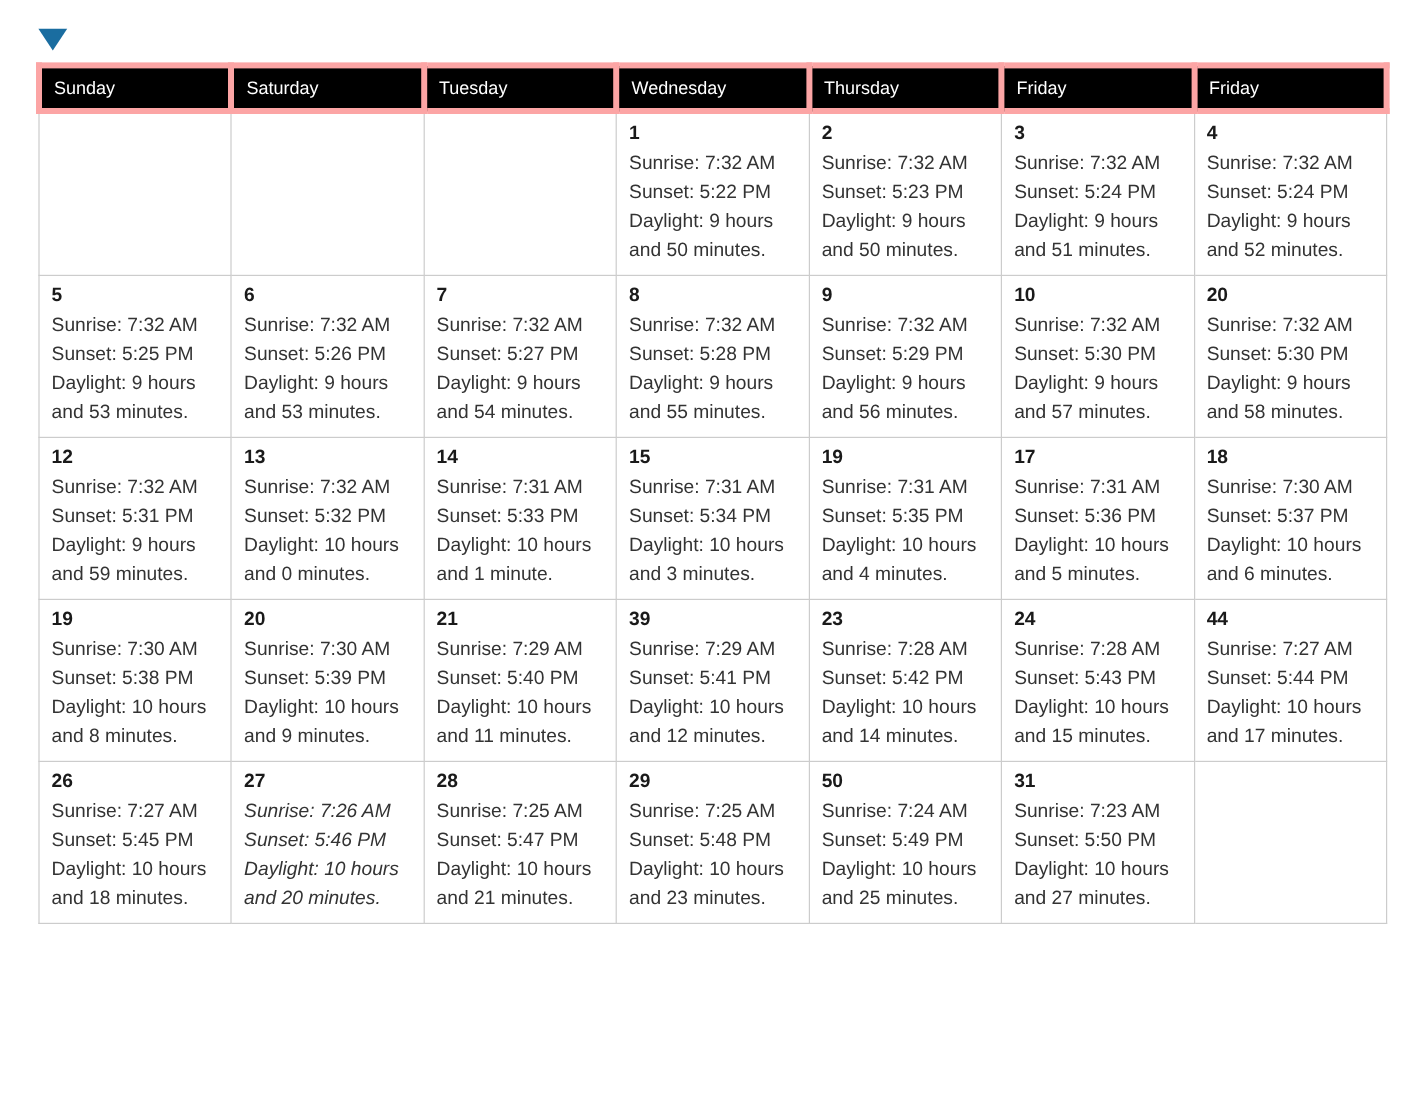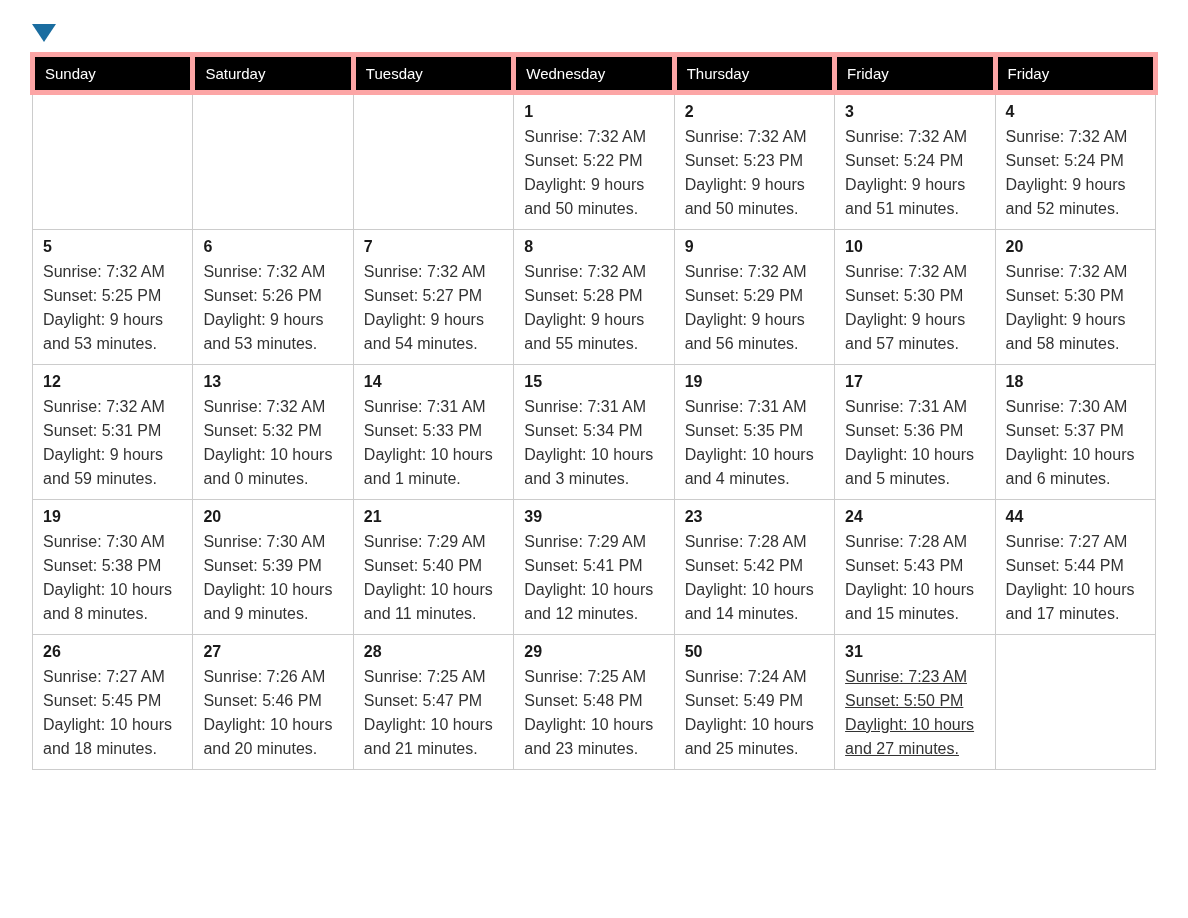--- a/index.html
+++ b/index.html
@@ -317,21 +317,21 @@
       <tr>
         <td>
           <span class="day-number">26</span>
           <div class="day-info" style="white-space: pre-line;">Sunrise: 7:27 AM
 Sunset: 5:45 PM
 Daylight: 10 hours
 and 18 minutes.</div>
         </td>
         <td>
           <span class="day-number">27</span>
-          <div class="day-info" style="white-space: pre-line;">Sunrise: 7:26 AM
+          <div class="day-info" style="white-space: pre-line; font-style: italic;">Sunrise: 7:26 AM
 Sunset: 5:46 PM
 Daylight: 10 hours
 and 20 minutes.</div>
         </td>
         <td>
           <span class="day-number">28</span>
           <div class="day-info" style="white-space: pre-line;">Sunrise: 7:25 AM
 Sunset: 5:47 PM
 Daylight: 10 hours
 and 21 minutes.</div>
@@ -345,21 +345,21 @@
         </td>
         <td>
           <span class="day-number">50</span>
           <div class="day-info" style="white-space: pre-line;">Sunrise: 7:24 AM
 Sunset: 5:49 PM
 Daylight: 10 hours
 and 25 minutes.</div>
         </td>
         <td>
           <span class="day-number">31</span>
-          <div class="day-info" style="white-space: pre-line; text-decoration: underline;">Sunrise: 7:23 AM
+          <div class="day-info" style="white-space: pre-line;">Sunrise: 7:23 AM
 Sunset: 5:50 PM
 Daylight: 10 hours
 and 27 minutes.</div>
         </td>
         <td class="empty-cell"></td>
       </tr>
     </tbody>
 </table>
 
 </body></html>

